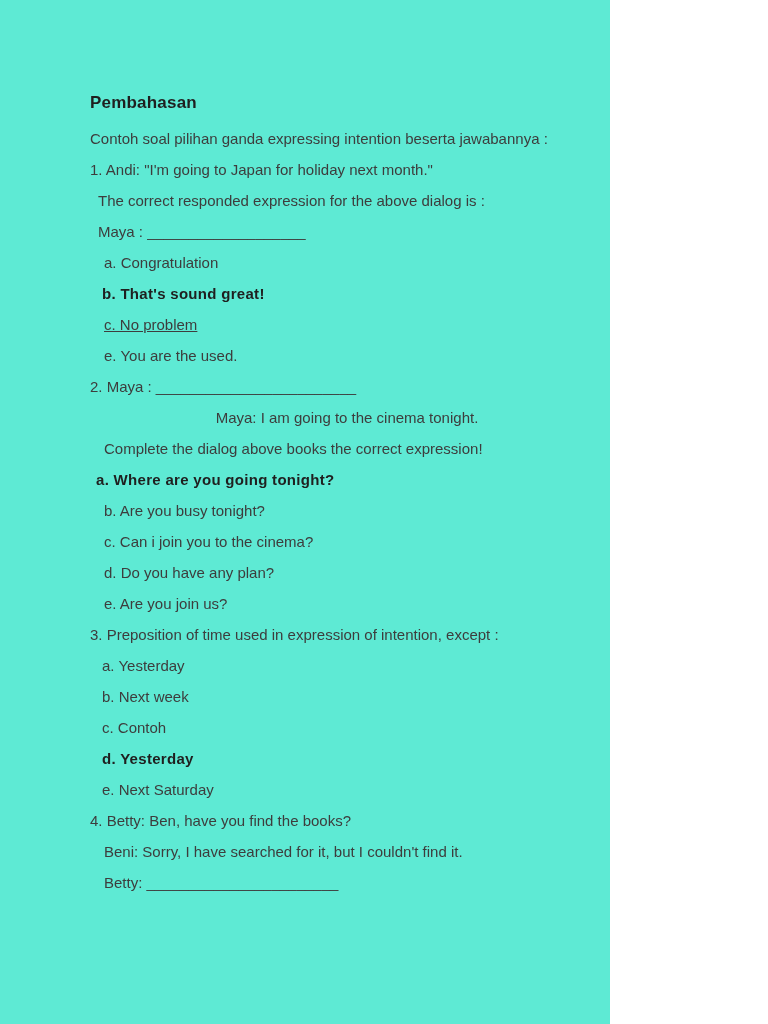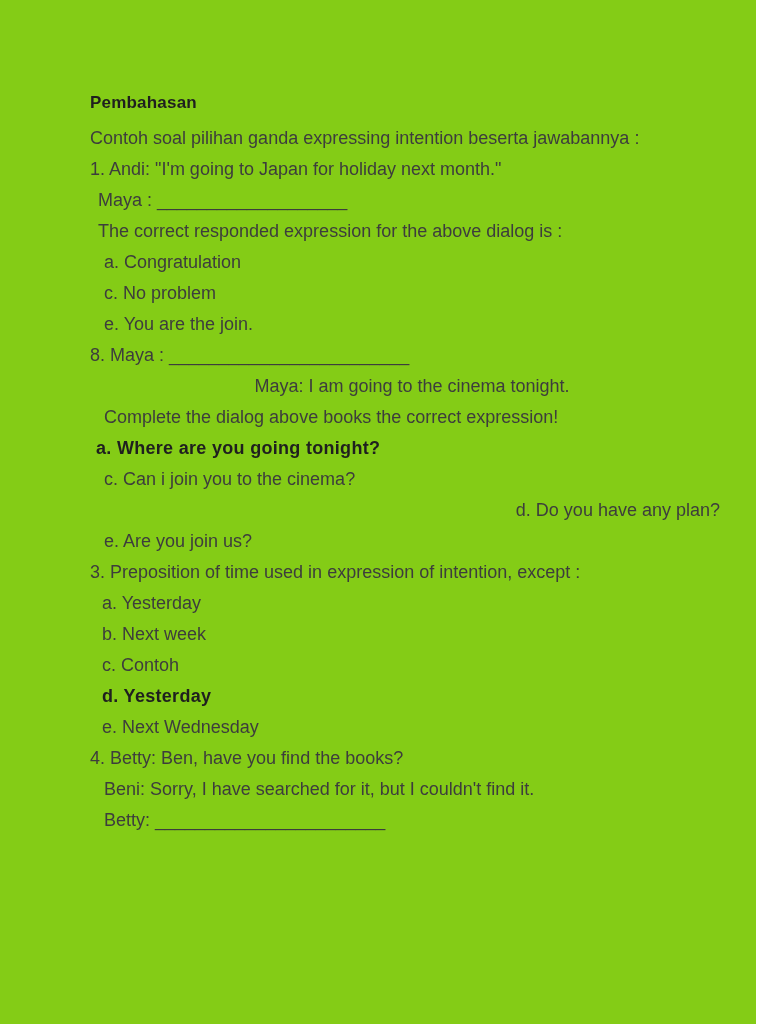--- a/index.html
+++ b/index.html
@@ -9,72 +9,74 @@
   }
   body {
     width: 768px;
     height: 1024px;
     overflow: hidden;
     font-family: "Liberation Sans", sans-serif;
     color: #3d3d3d;
   }
   .page {
     box-sizing: border-box;
-    width: 756px;
+    width: 610px;
     height: 1024px;
-    padding: 92px 36px 0 90px;
-    background: #84cc16;
+    padding: 92px 20px 0 90px;
+    background: #5eead4;
   }
   .doc-title {
     font-size: 17px;
     font-weight: bold;
     color: #1f1f1f;
     margin: 0 0 10px 0;
     line-height: 21px;
     letter-spacing: 0.2px;
   }
   .doc-body {
     margin: 0;
   }
   .line {
-    font-size: 18px;
+    font-size: 15px;
     line-height: 31px;
     height: 31px;
     white-space: pre;
     color: #3d3d3d;
   }
   .line.bold {
     font-weight: bold;
     color: #1f1f1f;
     letter-spacing: 0.3px;
   }
 </style>
 </head>
 <body>
 
 <div class="page">
   <h1 class="doc-title">Pembahasan</h1>
   <div class="doc-body">
       <div class="line" style="padding-left: 0px;">Contoh soal pilihan ganda expressing intention beserta jawabannya :</div>
       <div class="line" style="padding-left: 0px;">1. Andi: "I'm going to Japan for holiday next month."</div>
+      <div class="line" style="padding-left: 8px;">The correct responded expression for the above dialog is :</div>
       <div class="line" style="padding-left: 8px;">Maya : ___________________</div>
-      <div class="line" style="padding-left: 8px;">The correct responded expression for the above dialog is :</div>
       <div class="line" style="padding-left: 14px;">a. Congratulation</div>
-      <div class="line" style="padding-left: 14px;">c. No problem</div>
-      <div class="line" style="padding-left: 14px;">e. You are the join.</div>
-      <div class="line" style="padding-left: 0px;">8. Maya : ________________________</div>
+      <div class="line bold" style="padding-left: 12px;">b. That's sound great!</div>
+      <div class="line" style="padding-left: 14px; text-decoration: underline;">c. No problem</div>
+      <div class="line" style="padding-left: 14px;">e. You are the used.</div>
+      <div class="line" style="padding-left: 0px;">2. Maya : ________________________</div>
       <div class="line" style="padding-left: 14px; text-align: center;">Maya: I am going to the cinema tonight.</div>
       <div class="line" style="padding-left: 14px;">Complete the dialog above books the correct expression!</div>
       <div class="line bold" style="padding-left: 6px;">a. Where are you going tonight?</div>
+      <div class="line" style="padding-left: 14px;">b. Are you busy tonight?</div>
       <div class="line" style="padding-left: 14px;">c. Can i join you to the cinema?</div>
-      <div class="line" style="padding-left: 14px; text-align: right;">d. Do you have any plan?</div>
+      <div class="line" style="padding-left: 14px;">d. Do you have any plan?</div>
       <div class="line" style="padding-left: 14px;">e. Are you join us?</div>
       <div class="line" style="padding-left: 0px;">3. Preposition of time used in expression of intention, except :</div>
       <div class="line" style="padding-left: 12px;">a. Yesterday</div>
       <div class="line" style="padding-left: 12px;">b. Next week</div>
       <div class="line" style="padding-left: 12px;">c. Contoh</div>
       <div class="line bold" style="padding-left: 12px;">d. Yesterday</div>
-      <div class="line" style="padding-left: 12px;">e. Next Wednesday</div>
+      <div class="line" style="padding-left: 12px;">e. Next Saturday</div>
       <div class="line" style="padding-left: 0px;">4. Betty: Ben, have you find the books?</div>
       <div class="line" style="padding-left: 14px;">Beni: Sorry, I have searched for it, but I couldn't find it.</div>
       <div class="line" style="padding-left: 14px;">Betty: _______________________</div>
     </div>
 </div>
 
 </body></html>

